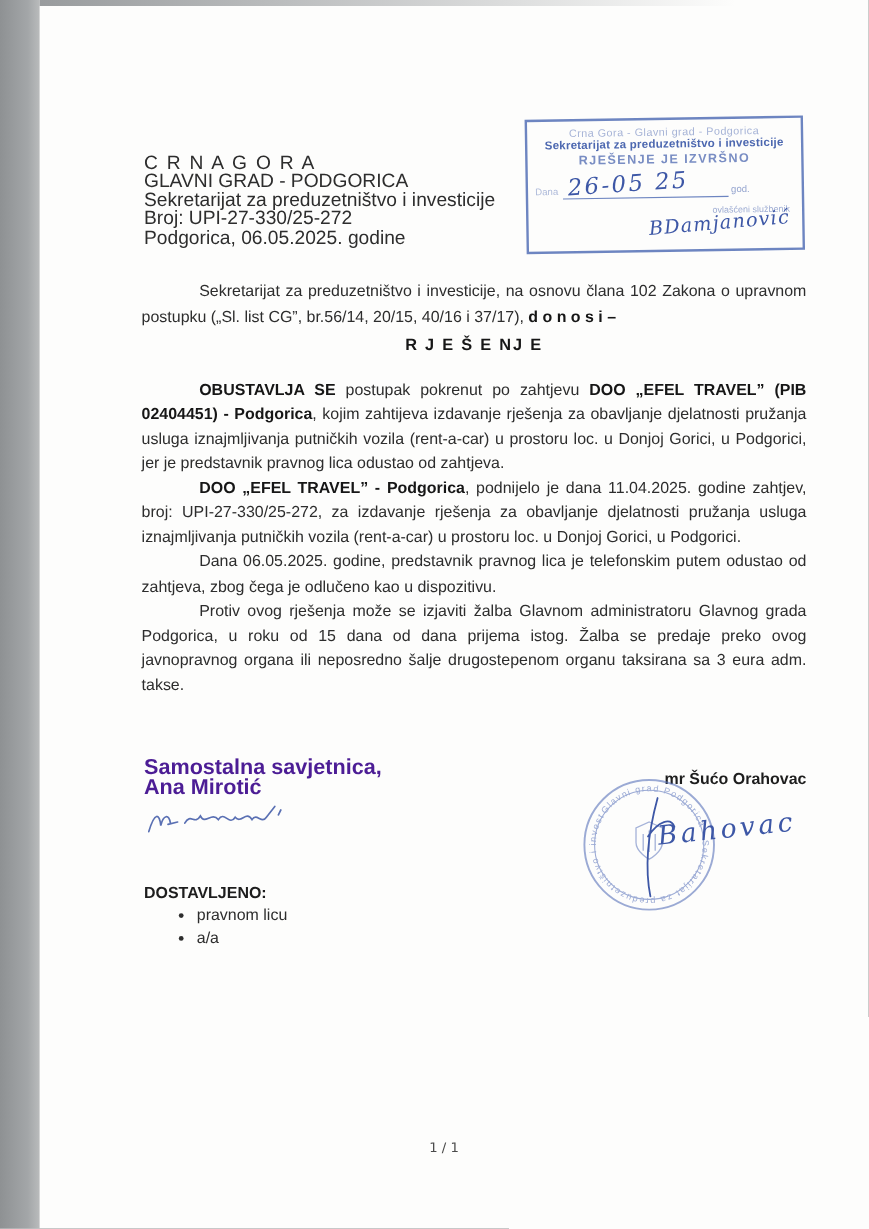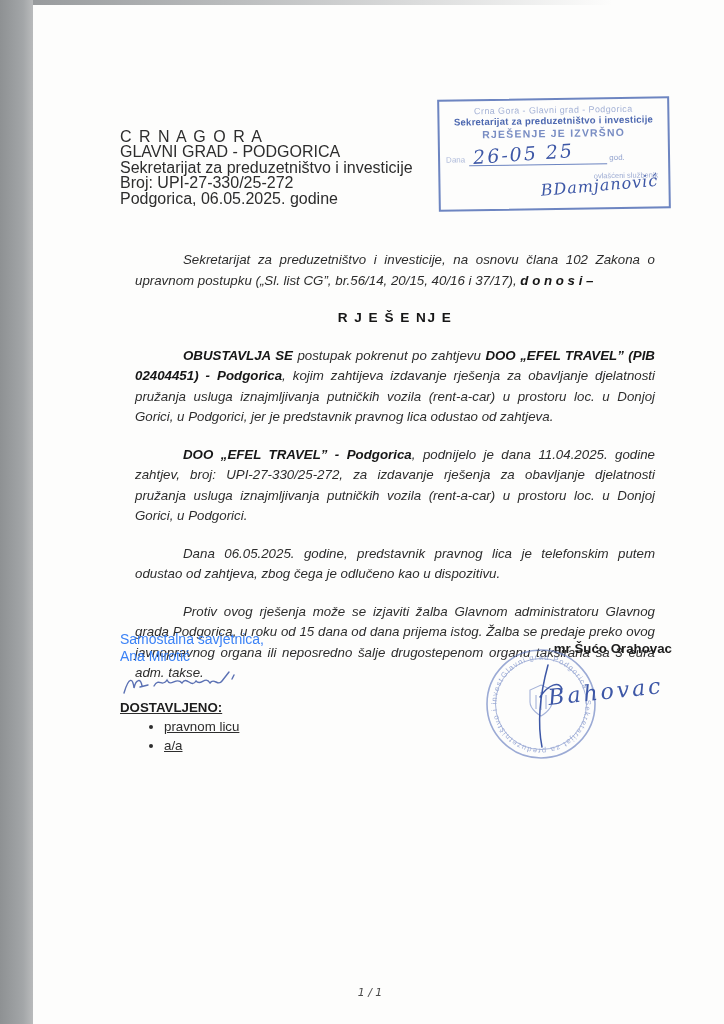--- a/index.html
+++ b/index.html
@@ -29,41 +29,41 @@
   .es-datelabel{font-size:8px;opacity:.45;margin-right:4px;padding-bottom:2px;}
   .es-dateline{border-bottom:1.3px solid rgba(72,102,178,.8);min-width:128px;text-align:left;padding:0 6px 0 4px;}
   .hand{font-family:"DejaVu Serif",serif;font-style:italic;color:#3d57a6;}
   .es-dateval{display:inline-block;font-size:19px;transform:rotate(-3deg);letter-spacing:2px;}
   .es-datesuffix{font-size:8px;opacity:.6;padding-bottom:2px;margin-left:2px;}
   .es-officer{position:relative;text-align:right;padding-right:10px;}
   .es-officerlabel{font-size:7.5px;opacity:.55;}
   .es-officersig{font-size:16px;transform:rotate(-4deg);margin-top:-3px;letter-spacing:1px;}
   
   .doc-body{position:absolute;left:118px;top:233px;width:554px;font-size:13.3px;line-height:20.5px;}
-  .para{margin:17px;text-indent:48px;text-align:justify;font-style:italic;}
+  .para{margin:0;text-indent:48px;text-align:justify;}
   .para b,.doc-body b{color:#161616;}
   .doc-title{margin:4px 0 16px;text-align:center;font-weight:bold;letter-spacing:1.5px;font-size:13.6px;color:#161616;}
   .expl-title{margin:12px 0 12px;}
   
-  .sig-left{position:absolute;left:120px;top:631px;font-size:14px;font-weight:normal;line-height:16.5px;color:#3b82f6;}
+  .sig-left{position:absolute;left:120px;top:631px;font-size:18px;font-weight:bold;line-height:16.5px;color:#4c1d95;}
   .sig-left svg{margin-top:3px;}
   .sig-right{position:absolute;left:430px;top:641px;width:250px;font-size:13.3px;color:#1d1d1d;}
   .sig-right .sig-name{font-weight:bold;text-align:right;padding-right:8px;}
   .sig-right .sig-role{font-weight:bold;text-align:right;padding-right:16px;letter-spacing:1.5px;margin-top:1px;}
   .round-stamp{position:absolute;left:52px;top:4px;opacity:.6;}
   .sec-sign-text{position:absolute;left:118px;top:38px;font-size:22px;transform:rotate(-6deg);letter-spacing:3px;}
   .sec-flourish{position:absolute;left:88px;top:18px;}
   
-  .delivery{position:absolute;left:120px;top:700px;font-size:13.3px;text-decoration:underline;}
+  .delivery{position:absolute;left:120px;top:736px;font-size:13.3px;}
   .delivery-title{font-weight:bold;color:#1d1d1d;}
   .delivery ul{margin:4px 0 0 0;padding-left:44px;}
   .delivery li{margin-bottom:4px;}
   
-  .pageno{position:absolute;left:300px;top:986px;width:140px;text-align:center;
-    font-size:11px;font-style:italic;color:#4a4a4a;font-family:"DejaVu Sans",sans-serif;}
+  .pageno{position:absolute;left:300px;top:950px;width:140px;text-align:center;
+    font-size:11px;color:#4a4a4a;font-family:"DejaVu Sans",sans-serif;}
 </style>
 </head>
 <body>
 
 <div class="scan">
 
   <div class="edge-left"></div>
   <div class="edge-top"></div>
 
   <div class="letterhead">

